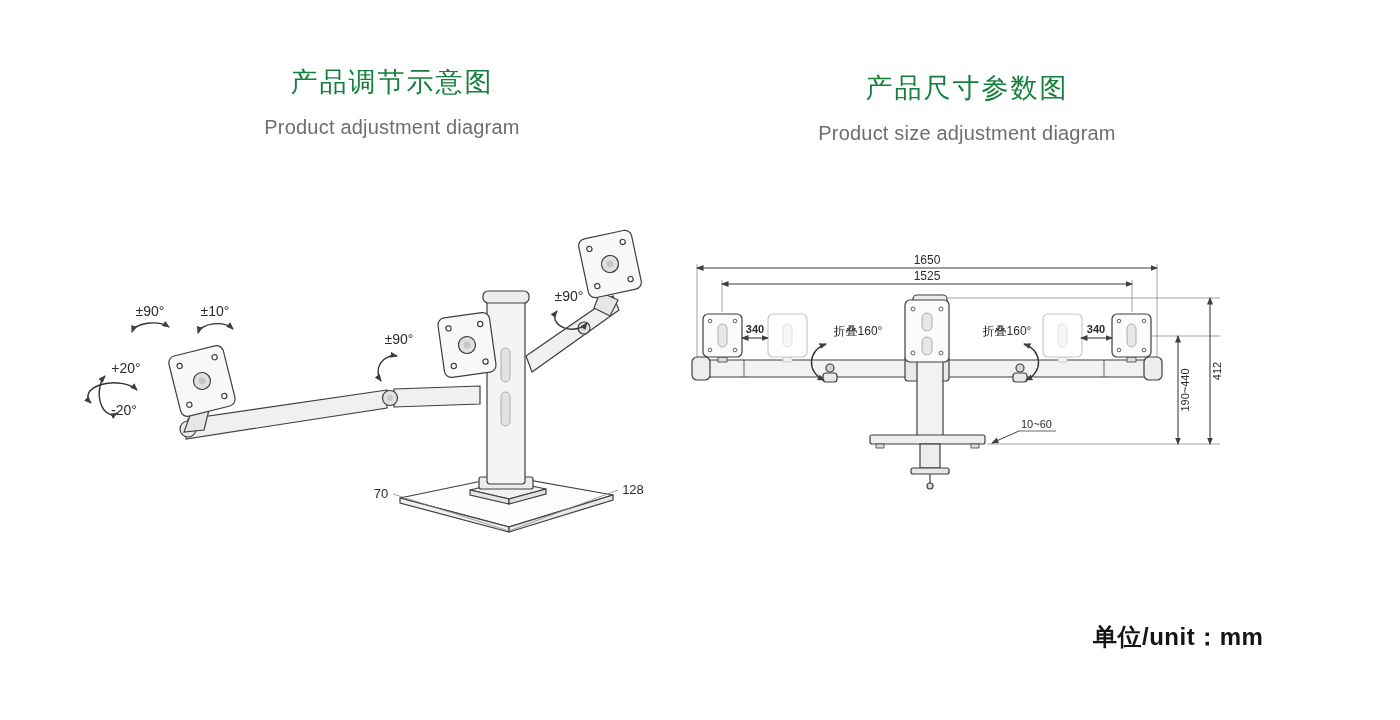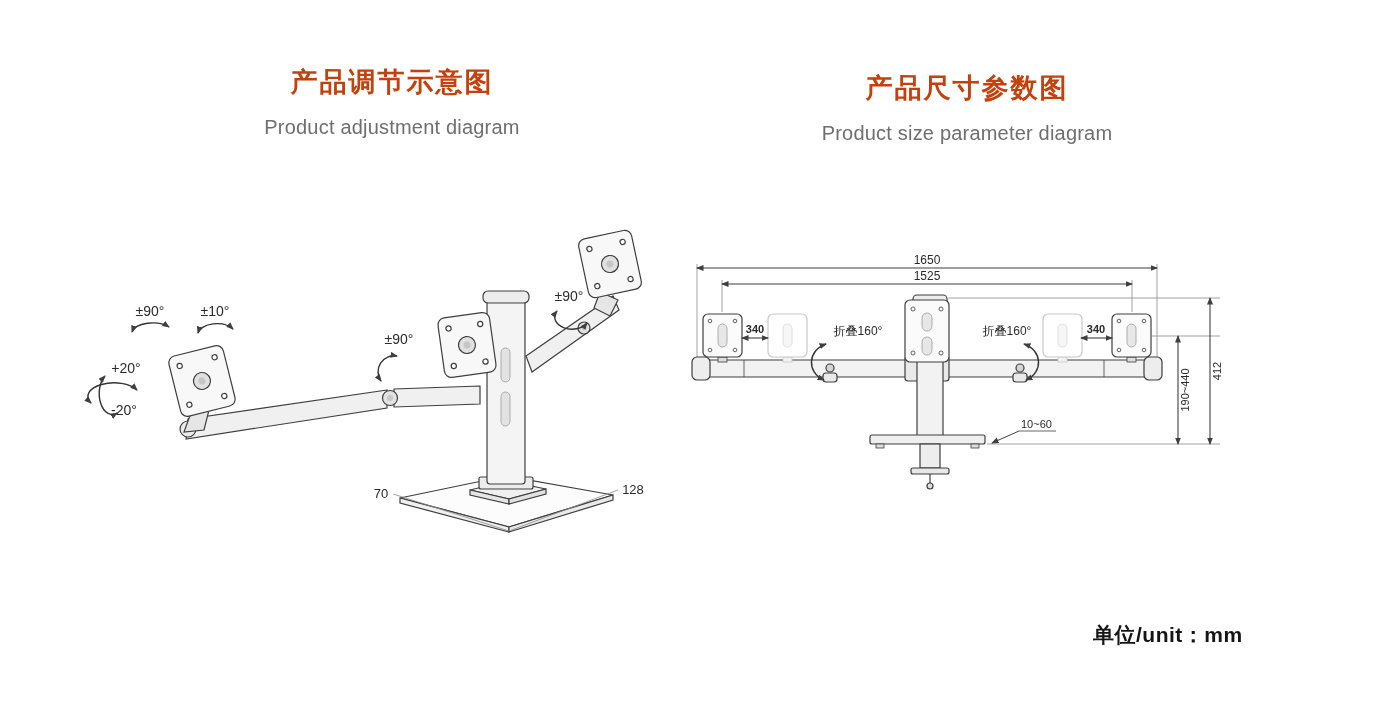--- a/index.html
+++ b/index.html
@@ -9,57 +9,57 @@
     font-family:"Liberation Sans", sans-serif;
     position:relative;
     overflow:hidden;
   }
   .page { position:absolute; inset:0; background:#fff; }
   .col-header { position:absolute; width:400px; text-align:center; }
   .col-header.left  { left:192px; top:64px; }
   .col-header.right { left:767px; top:64px;margin-top:6px; }
   .title {
     font-size:27px;
-    font-weight:bold;
-    color:#c2410c;
+    font-weight:normal;
+    color:#15803d;
     letter-spacing:2px;
   }
   .subtitle {
     margin-top:16px;
     font-size:20px;
     color:#6e6e6e;
     letter-spacing:0.2px;
   }
   svg.diagram { position:absolute; }
   svg text {
     font-family:"Liberation Sans", sans-serif;
     fill:#2b2b2b;
   }
   .unit-label {
     position:absolute;
     left:1093px;
     top:621px;
-    font-size:21px;
+    font-size:24px;
     font-weight:bold;
     color:#151515;
     letter-spacing:0.5px;
   }
 </style>
 </head>
 <body>
 
 <div class="page">
 
   <div class="col-header left">
     <div class="title">产品调节示意图</div>
     <div class="subtitle">Product adjustment diagram</div>
   </div>
   <div class="col-header right">
     <div class="title">产品尺寸参数图</div>
-    <div class="subtitle">Product size parameter diagram</div>
+    <div class="subtitle">Product size adjustment diagram</div>
   </div>
 
   <svg class="diagram" style="left:60px; top:180px;" width="630" height="395" viewBox="0 0 630 395">
     <defs>
       <marker id="ah1" markerWidth="9" markerHeight="8" refX="6.5" refY="3" orient="auto-start-reverse" markerUnits="userSpaceOnUse">
         <path d="M0,0 L7.5,3 L0,6 Z" fill="#3f3f3f"></path>
       </marker>
     </defs>
 
     <g stroke="#3f3f3f" stroke-width="1.2">

